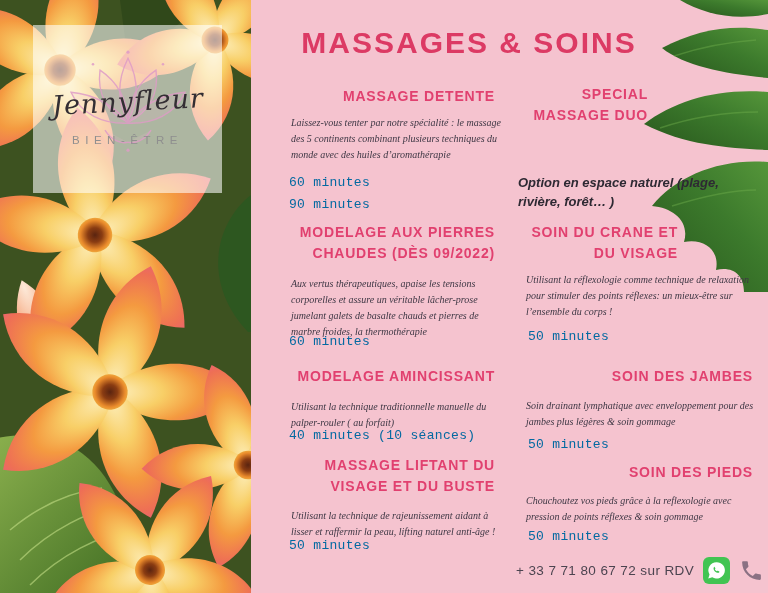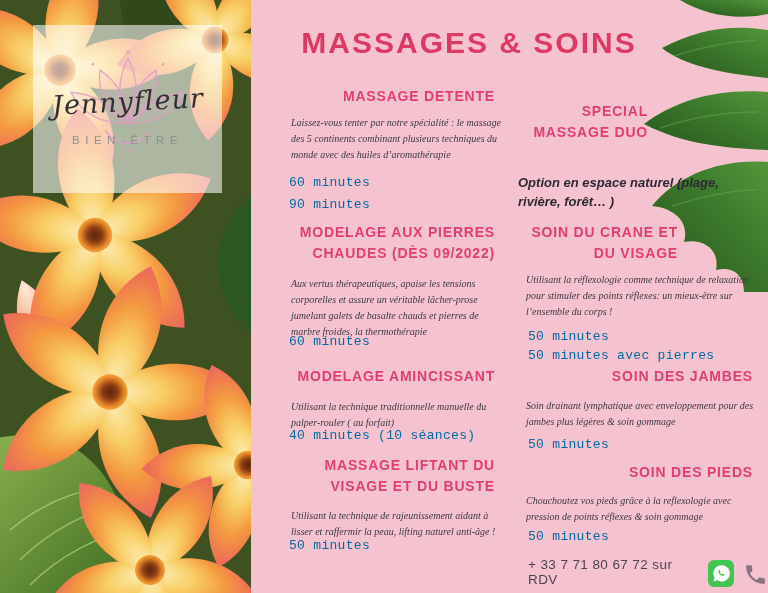--- a/index.html
+++ b/index.html
@@ -48,21 +48,21 @@
   .dur.cl{left:289px;}
   .dur.cr{left:528px;}
   .w3{width:120px !important;}
   .w2{width:150px !important;}
   .opt{
     position:absolute;margin:0;font-family:Liberation Sans, sans-serif;
     font-weight:700;font-style:italic;font-size:13px;line-height:19px;color:#2e2933;
   }
   
   .footer{
-    position:absolute;left:528px;top:557px;display:flex;align-items:flex-end;gap:9px;
+    position:absolute;left:516px;top:557px;display:flex;align-items:center;gap:9px;
   }
   .phone-text{font-size:13.5px;color:#4c4450;letter-spacing:.4px;}
   .wa{
     width:27px;height:27px;border-radius:6px;background:#41c452;
     display:flex;align-items:center;justify-content:center;
   }
   .ph{display:flex;align-items:center;}
 </style>
 </head>
 <body>
@@ -165,27 +165,26 @@
   <div class="dur cl" style="top:334px">60 minutes</div>
 
   <h2 class="sh cl" style="top:366px">MODELAGE AMINCISSANT</h2>
   <p class="bd cl" style="top:391px">Utilisant la technique traditionnelle manuelle du palper-rouler ( au forfait)</p>
   <div class="dur cl" style="top:428px">40 minutes (10 séances)</div>
 
   <h2 class="sh cl" style="top:455px">MASSAGE LIFTANT DU VISAGE ET DU BUSTE</h2>
   <p class="bd cl" style="top:500px">Utilisant la technique de rajeunissement aidant à lisser et raffermir la peau, lifting naturel anti-âge !</p>
   <div class="dur cl" style="top:538px">50 minutes</div>
 
-  <h2 class="sh cr w3" style="top:101px">SPECIAL MASSAGE DUO</h2>
+  <h2 class="sh cr w3" style="top:84px">SPECIAL MASSAGE DUO</h2>
   <p class="opt cr" style="top:173px">Option en espace naturel (plage, rivière, forêt… )</p>
 
   <h2 class="sh cr w2" style="top:222px">SOIN DU CRANE ET DU VISAGE</h2>
   <p class="bd cr" style="top:264px">Utilisant la réflexologie comme technique de relaxation pour stimuler des points réflexes: un mieux-être sur l’ensemble du corps !</p>
   <div class="dur cr" style="top:329px">50 minutes</div>
-  <div class="dur cr" style="top:348px">50 minutes avec pierres</div>
 
   <h2 class="sh cr" style="top:366px">SOIN DES JAMBES</h2>
   <p class="bd cr" style="top:390px">Soin drainant lymphatique avec enveloppement pour des jambes plus légères &amp; soin gommage</p>
   <div class="dur cr" style="top:437px">50 minutes</div>
 
   <h2 class="sh cr" style="top:462px">SOIN DES PIEDS</h2>
   <p class="bd cr" style="top:485px">Chouchoutez vos pieds grâce à la reflexologie avec pression de points réflexes &amp; soin gommage</p>
   <div class="dur cr" style="top:529px">50 minutes</div>
 
   <div class="footer">

